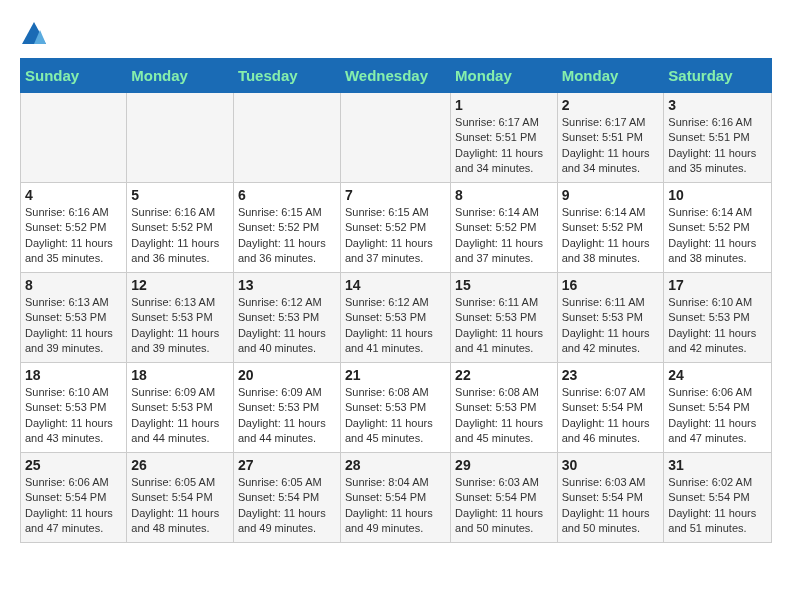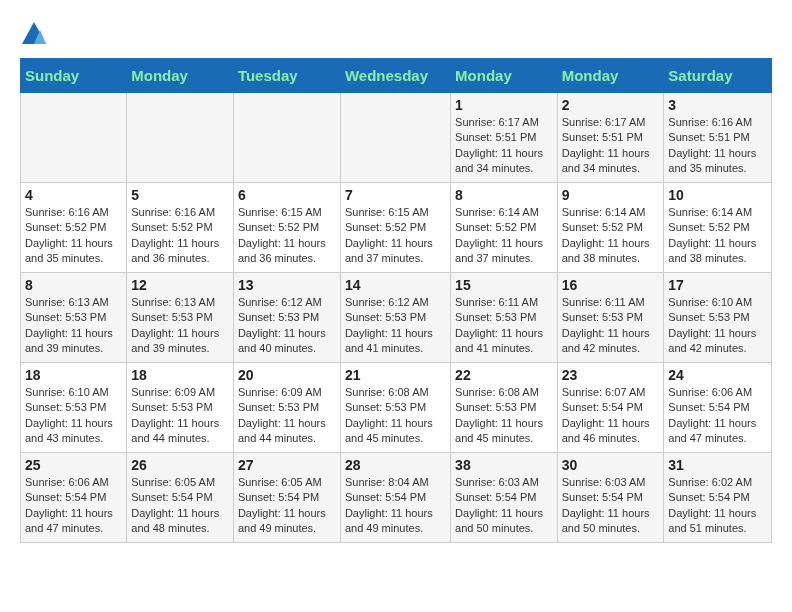--- a/index.html
+++ b/index.html
@@ -298,21 +298,21 @@
 Sunset: 5:54 PM
 Daylight: 11 hours and 49 minutes.</div>
         </td>
         <td>
           <span class="day-number">28</span>
           <div class="day-info" style="white-space: pre-line;">Sunrise: 8:04 AM
 Sunset: 5:54 PM
 Daylight: 11 hours and 49 minutes.</div>
         </td>
         <td>
-          <span class="day-number">38</span>
+          <span class="day-number">29</span>
           <div class="day-info" style="white-space: pre-line;">Sunrise: 6:03 AM
 Sunset: 5:54 PM
 Daylight: 11 hours and 50 minutes.</div>
         </td>
         <td>
           <span class="day-number">30</span>
           <div class="day-info" style="white-space: pre-line;">Sunrise: 6:03 AM
 Sunset: 5:54 PM
 Daylight: 11 hours and 50 minutes.</div>
         </td>

